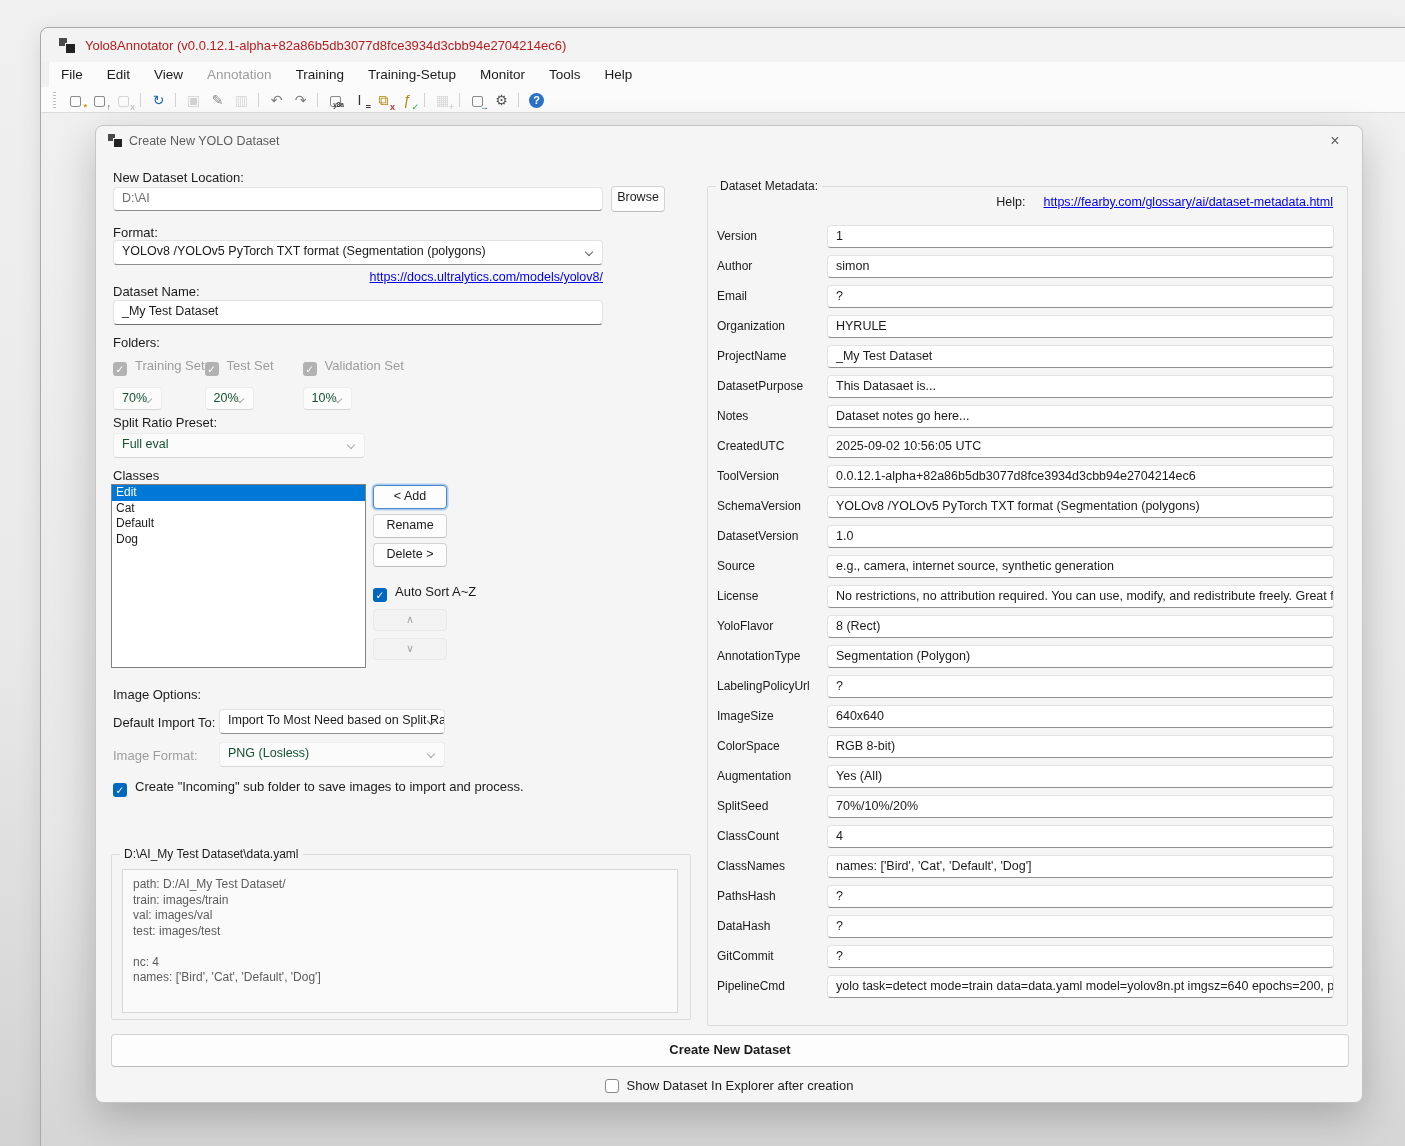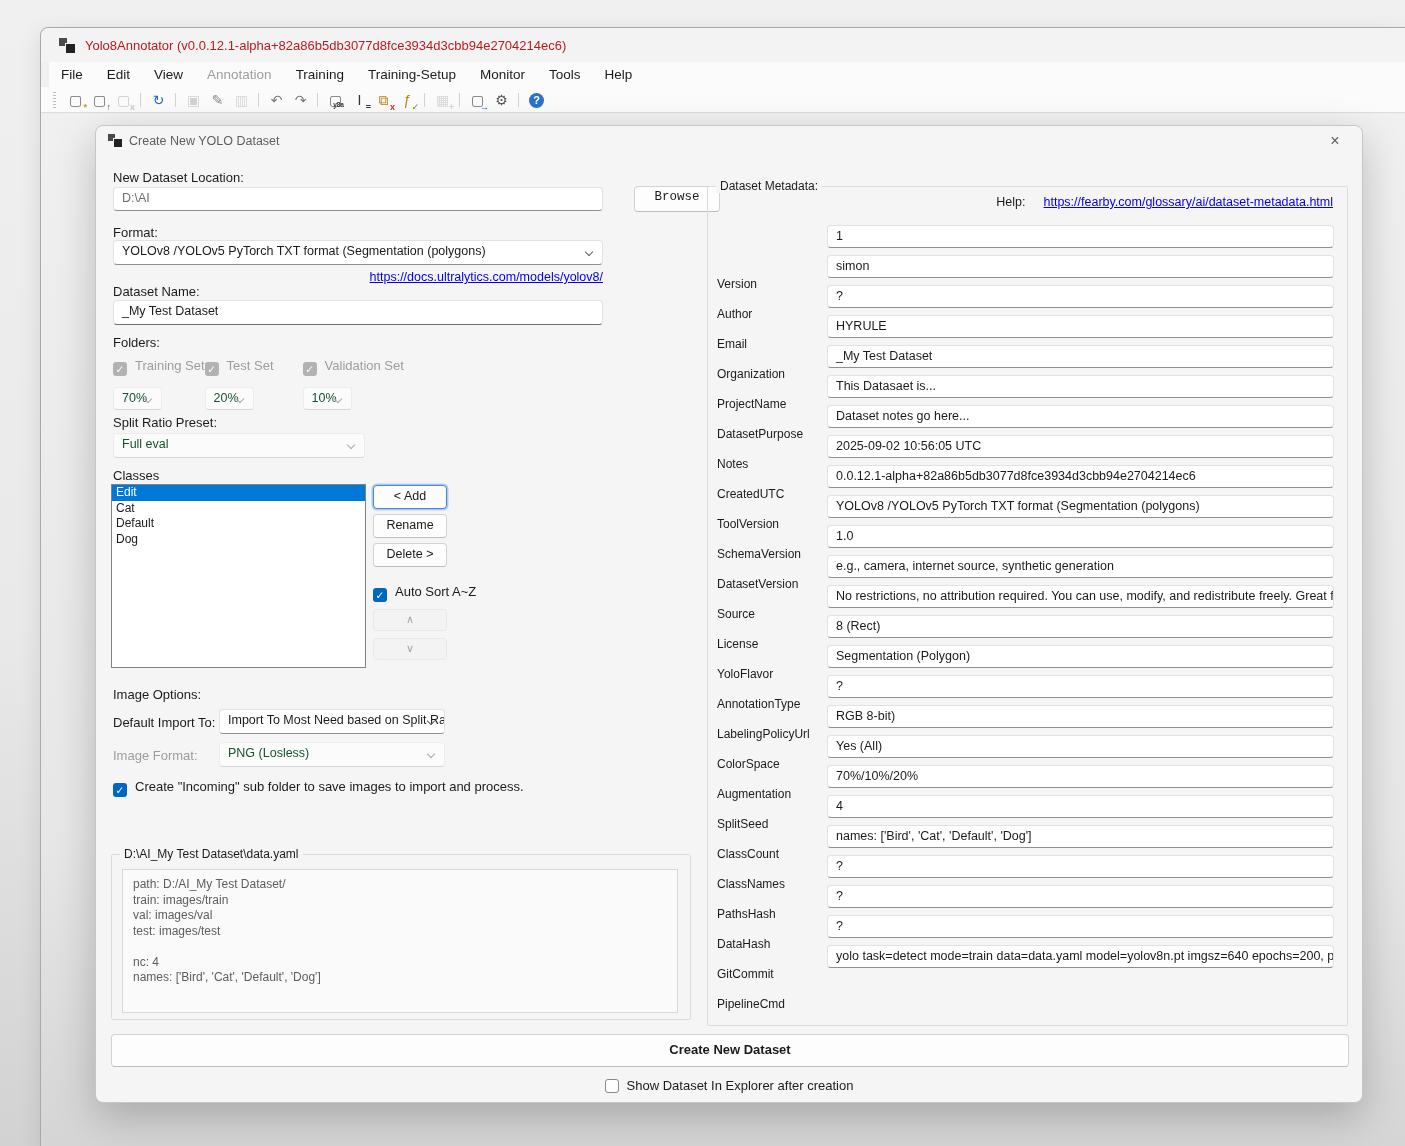--- a/index.html
+++ b/index.html
@@ -68,21 +68,21 @@
   .cb.checked { background:#0067c0; }
   .cb.checked::after { content:"✓"; }
   .cb.checked.gray { background:#b2b2b2; }
   .cb.un { background:#fefefe; border:1px solid #8a8a8a; }
   .cb-label { font-size:13px; color:#1b1b1b; vertical-align:1px; }
   .cb-label.gray { color:#9d9d9d; }
 
   
   .loc-label   { left:17px; top:44px; }
   .loc-input   { position:absolute; left:17px; top:61px; width:490px; height:24px; color:#6e6e6e; }
-  .browse-btn  { left:538px; top:60px; width:86px; height:26px;font-family:Liberation Mono, monospace; }
+  .browse-btn  { left:515px; top:60px; width:54px; height:26px; }
   .fmt-label   { left:17px; top:99px; }
   .fmt-combo   { position:absolute; left:17px; top:114px; width:490px; height:25px; }
   .ultra-link-row { position:absolute; left:17px; top:141px; width:490px; text-align:right; }
   a.link { color:#0000EE; font-size:12.5px; text-decoration:underline; }
   .name-label  { left:17px; top:158px; }
   .name-input  { position:absolute; left:17px; top:174px; width:490px; height:25px; border-bottom-color:#6f6f6f; }
   .folders-label { left:17px; top:209px; }
   .folders-row { position:absolute; left:17px; top:231px; display:flex; }
   .fold-col { display:flex; flex-direction:column; }
   .fold-col:nth-child(2) { width:98px; }
@@ -115,21 +115,21 @@
   .yaml-box { position:absolute; left:10px; top:14px; right:12px; bottom:6px; background:#fafafa;
               border:1px solid #d8d8d8; padding:7px 10px; font-size:12px; color:#5d5d5d; line-height:15.5px; }
   .yaml-line { min-height:15.5px; white-space:pre; }
 
   
   .meta-group { left:611px; top:60px; width:641px; height:840px; }
   .help-row { position:absolute; top:8px; right:14px; font-size:12.5px; color:#1b1b1b; }
   .help-row a { margin-left:18px; }
   .meta-fields { position:absolute; left:0; top:37px; right:0; }
   .meta-row { position:relative; height:30px; }
-  .meta-row .mlabel { position:absolute; left:9px; top:5px; font-size:12px; color:#1b1b1b; white-space:nowrap;margin-top:48px; }
+  .meta-row .mlabel { position:absolute; left:9px; top:5px; font-size:12px; color:#1b1b1b; white-space:nowrap; }
   .meta-row .minput { position:absolute; left:119px; top:1px; right:13px; height:23px; }
 
   .create-btn { left:15px; top:908px; width:1238px; height:33px; font-weight:bold; font-size:13px; padding-top:7px; }
   .explorer-cb { position:absolute; left:0; right:0; top:951px; text-align:center; white-space:nowrap; }
 </style>
 </head>
 <body>
 
 <div class="desktop">
 
@@ -486,20 +486,24 @@
           <div class="meta-row">
             <span class="mlabel">AnnotationType</span>
             <span class="inp minput">Segmentation (Polygon)</span>
           </div>
 
           <div class="meta-row">
             <span class="mlabel">LabelingPolicyUrl</span>
             <span class="inp minput">?</span>
           </div>
 
+          <div class="meta-row">
+            <span class="mlabel">ImageSize</span>
+            <span class="inp minput">640x640</span>
+          </div>
 
           <div class="meta-row">
             <span class="mlabel">ColorSpace</span>
             <span class="inp minput">RGB 8-bit)</span>
           </div>
 
           <div class="meta-row">
             <span class="mlabel">Augmentation</span>
             <span class="inp minput">Yes (All)</span>
           </div>

